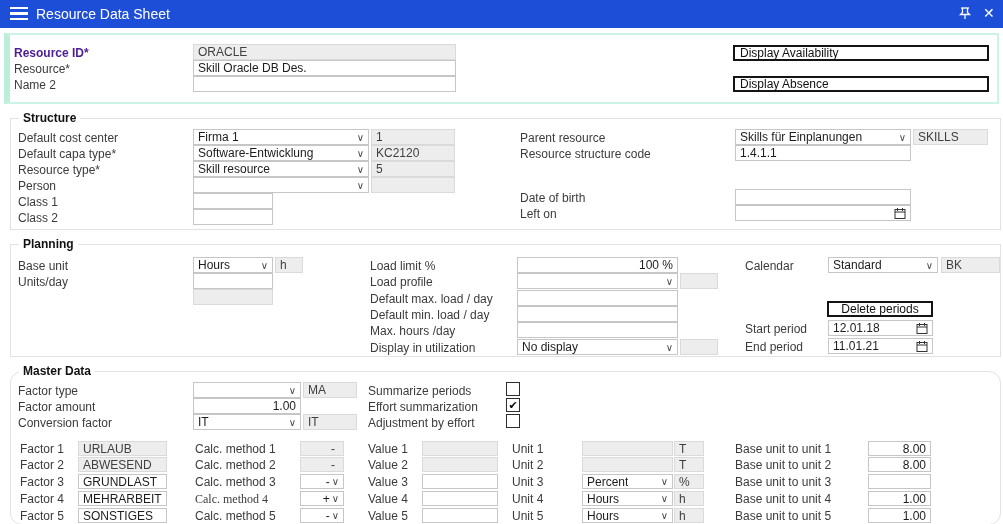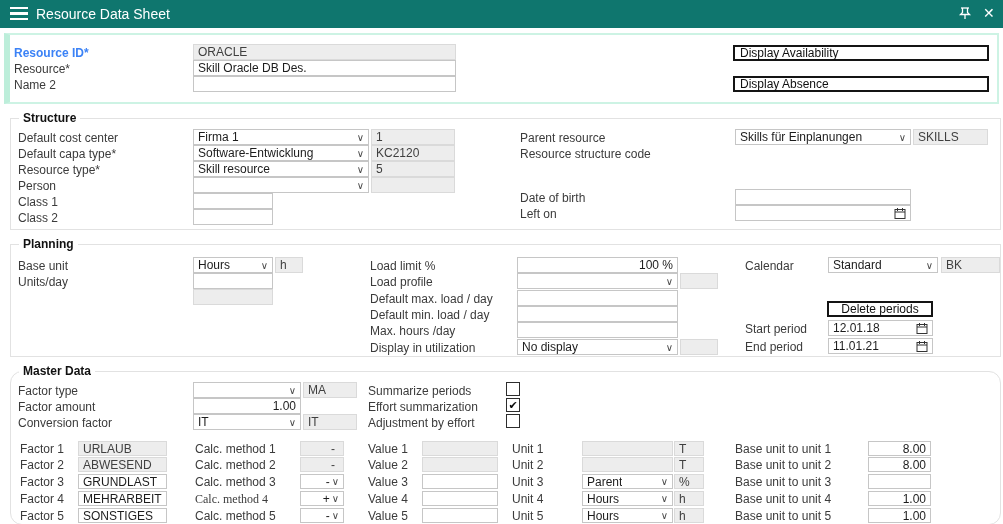--- a/index.html
+++ b/index.html
@@ -1,32 +1,32 @@
 <!DOCTYPE html>
 <html><head>
 <meta charset="utf-8">
 <style>
   html,body{margin:0;padding:0;background:#fff;}
   .screen{position:relative;width:1003px;height:524px;background:#ffffff;
     font-family:"Liberation Sans",sans-serif;font-size:12px;color:#3b3b3b;overflow:hidden;}
   
-  .titlebar{position:absolute;left:0;top:0;width:1003px;height:28px;background:#0f766e;}
+  .titlebar{position:absolute;left:0;top:0;width:1003px;height:28px;background:#1d4ed8;}
   .title{position:absolute;left:36px;top:6px;font-size:14px;color:#ffffff;white-space:nowrap;}
   .burger{position:absolute;left:10px;top:7px;width:18px;height:13px;display:flex;flex-direction:column;justify-content:space-between;cursor:pointer;}
   .burger i{display:block;height:2.4px;background:#fff;}
   .winicon{position:absolute;top:5px;color:#fff;cursor:pointer;}
   .close{left:983px;top:5px;font-size:14px;line-height:16px;}
   
   .toppanel{position:absolute;left:4px;top:33px;width:995px;height:71px;box-sizing:border-box;
     border:2px solid #cdf3e4;border-left:6px solid #bdeeda;background:#ffffff;}
   .sect{position:absolute;border:1px solid #e2e2e2;background:transparent;}
   .legend{position:absolute;top:-8px;left:8px;background:#ffffff;padding:0 4px;font-weight:bold;color:#111;line-height:15px;white-space:nowrap;}
   
   .lbl{position:absolute;white-space:nowrap;line-height:16px;color:#3b3b3b;}
-  .lbl.b{font-weight:bold;color:#3b82f6;}
+  .lbl.b{font-weight:bold;color:#4c1d95;}
   .box{position:absolute;box-sizing:border-box;height:16px;border:1px solid #c6c6c6;background:#fff;
     padding:0 4px;color:#1c1c1c;display:flex;align-items:center;overflow:hidden;white-space:nowrap;}
   .h15{height:15px;}
   .box.ro{background:#ededed;border-color:#dadada;color:#3f3f3f;}
   .box.r{justify-content:flex-end;}
   .dd{justify-content:space-between;cursor:pointer;}
   .dd .ch{color:#4a4a4a;font-size:10px;margin-left:2px;flex:0 0 auto;}
   .dd .v{overflow:hidden;white-space:nowrap;}
   .dd.r .v{margin-left:auto;}
   .btn{position:absolute;box-sizing:border-box;height:16px;border:2px solid #141414;background:#fff;
@@ -100,20 +100,21 @@
   <div class="lbl" style="left:18px;top:210px;">Class 2</div>
   <div class="box" style="left:193px;top:209px;width:80px;"></div>
 
   <div class="lbl" style="left:520px;top:130px;">Parent resource</div>
   <div class="box dd" style="left:735px;top:129px;width:176px;">
       <span class="v">Skills für Einplanungen</span>
       <span class="ch">∨</span>
     </div>
   <div class="box ro" style="left:913px;top:129px;width:75px;">SKILLS</div>
   <div class="lbl" style="left:520px;top:146px;">Resource structure code</div>
+  <div class="box" style="left:735px;top:145px;width:176px;">1.4.1.1</div>
   <div class="lbl" style="left:520px;top:190px;">Date of birth</div>
   <div class="box" style="left:735px;top:189px;width:176px;"></div>
   <div class="lbl" style="left:520px;top:206px;">Left on</div>
   <div class="box" style="left:735px;top:205px;width:176px;">
     <span></span>
     <span class="cal">
         <svg width="12" height="13" viewBox="0 0 12 13" fill="none" stroke="#333" stroke-width="1">
           <rect x="1" y="2.5" width="10" height="9"></rect>
           <line x1="3.5" y1="1" x2="3.5" y2="4"></line>
           <line x1="8.5" y1="1" x2="8.5" y2="4"></line>
@@ -241,21 +242,21 @@
   <div class="box h15" style="left:78px;top:474px;width:89px;">GRUNDLAST</div>
   <div class="lbl" style="left:195px;top:474px;">Calc. method 3</div>
   <div class="box dd r h15" style="left:300px;top:474px;width:44px;">
       <span class="v">-</span>
       <span class="ch">∨</span>
     </div>
   <div class="lbl" style="left:368px;top:474px;">Value 3</div>
   <div class="box h15" style="left:422px;top:474px;width:76px;"></div>
   <div class="lbl" style="left:512px;top:474px;">Unit 3</div>
   <div class="box dd h15" style="left:582px;top:474px;width:91px;">
-      <span class="v">Parent</span>
+      <span class="v">Percent</span>
       <span class="ch">∨</span>
     </div>
   <div class="box ro h15" style="left:674px;top:474px;width:30px;">%</div>
   <div class="lbl" style="left:735px;top:474px;">Base unit to unit 3</div>
   <div class="box r h15" style="left:868px;top:474px;width:63px;"></div>
 
   <div class="lbl" style="left:20px;top:491px;">Factor 4</div>
   <div class="box h15" style="left:78px;top:491px;width:89px;">MEHRARBEIT</div>
   <div class="lbl" style="left:195px;top:491px;font-family:Liberation Serif, serif;">Calc. method 4</div>
   <div class="box dd r h15" style="left:300px;top:491px;width:44px;">

